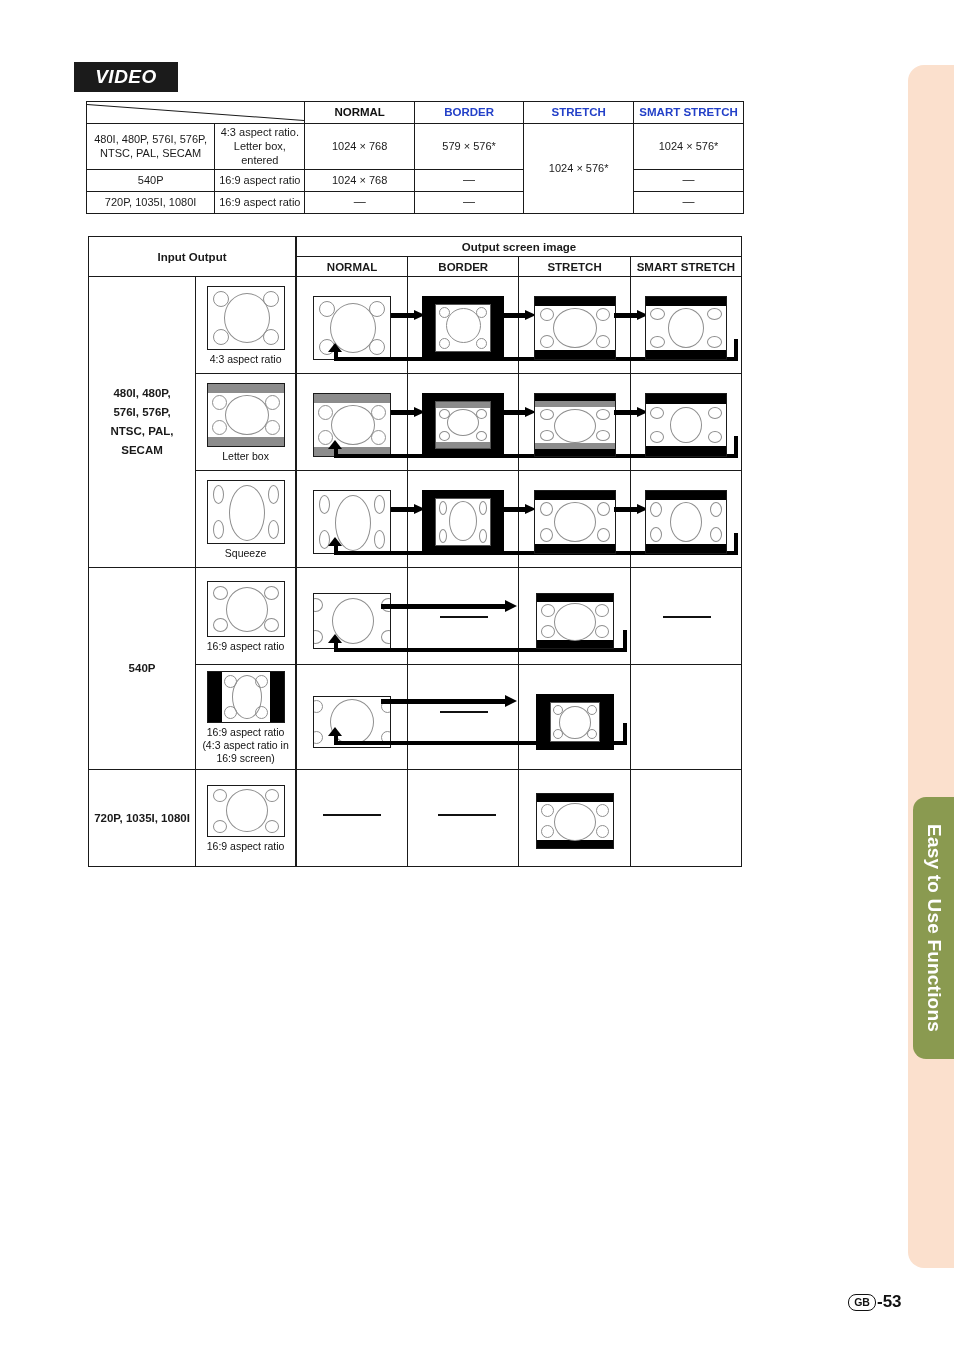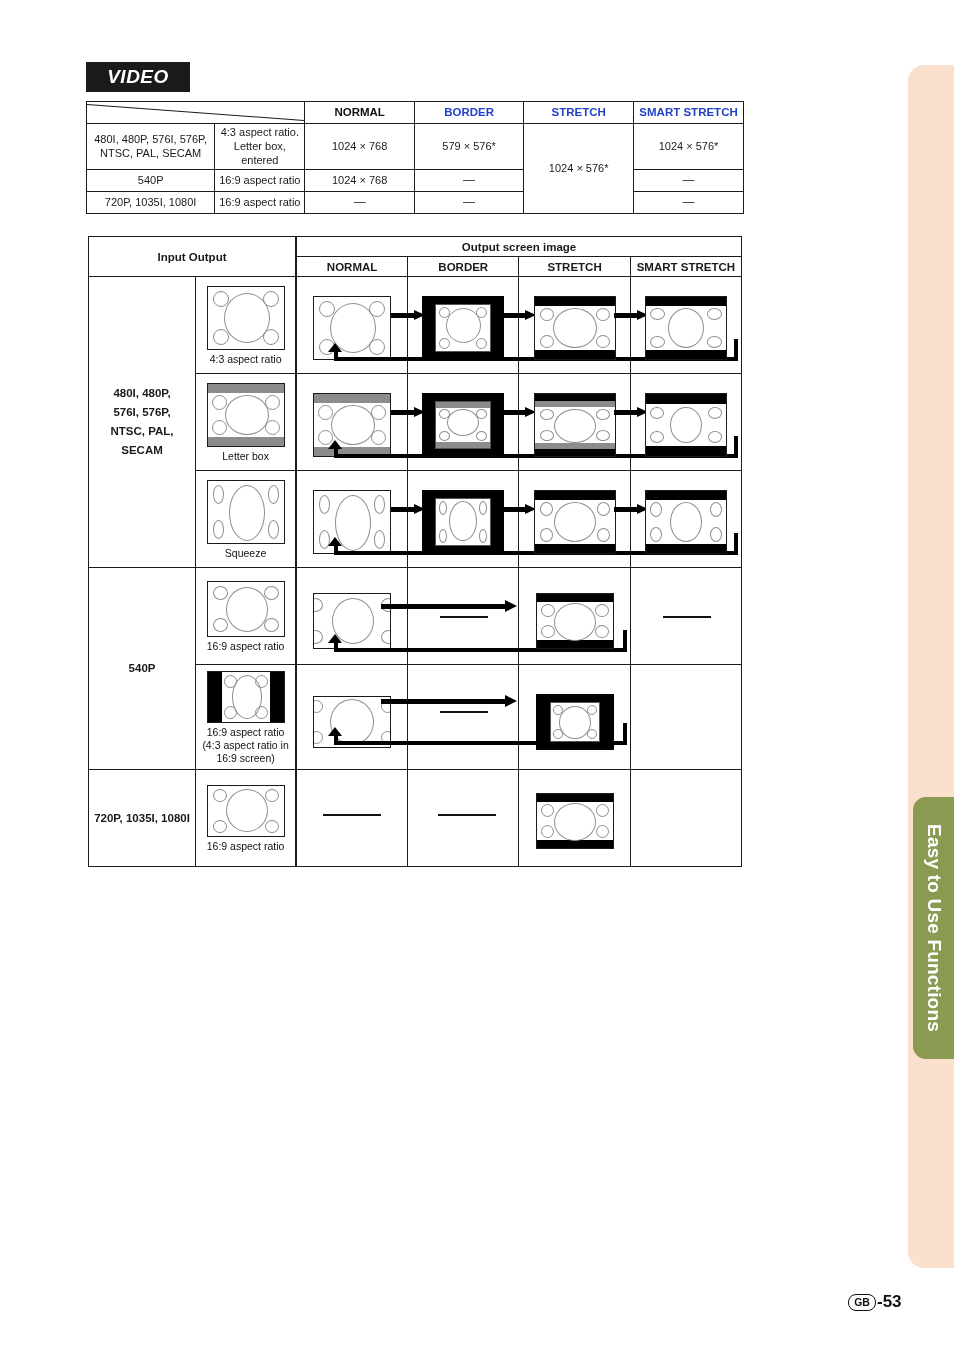--- a/index.html
+++ b/index.html
@@ -51,21 +51,21 @@
     color: #ffffff;
     font-size: 19px;
     font-weight: bold;
     letter-spacing: 0.2px;
     white-space: nowrap;
   }
 
   
   .video-badge {
     position: absolute;
-    left: 86px;
+    left: 74px;
     top: 62px;
     width: 104px;
     height: 30px;
     background: #1b1b1b;
     color: #ffffff;
     font-size: 19px;
     font-weight: bold;
     font-style: italic;
     display: flex;
     align-items: center;

